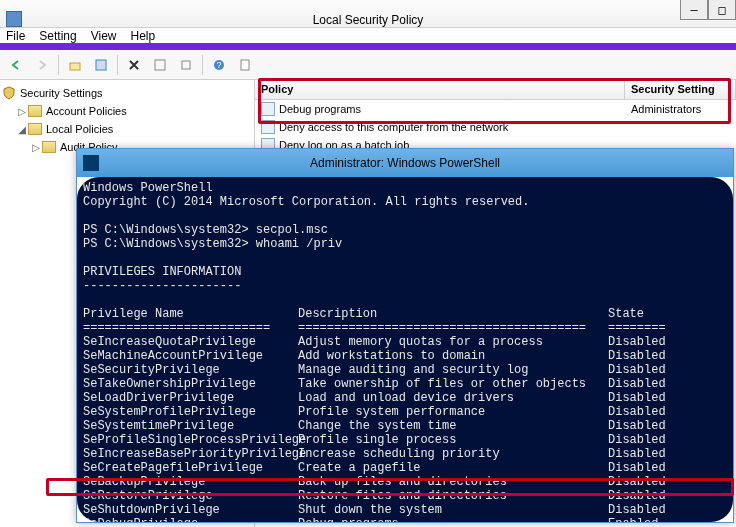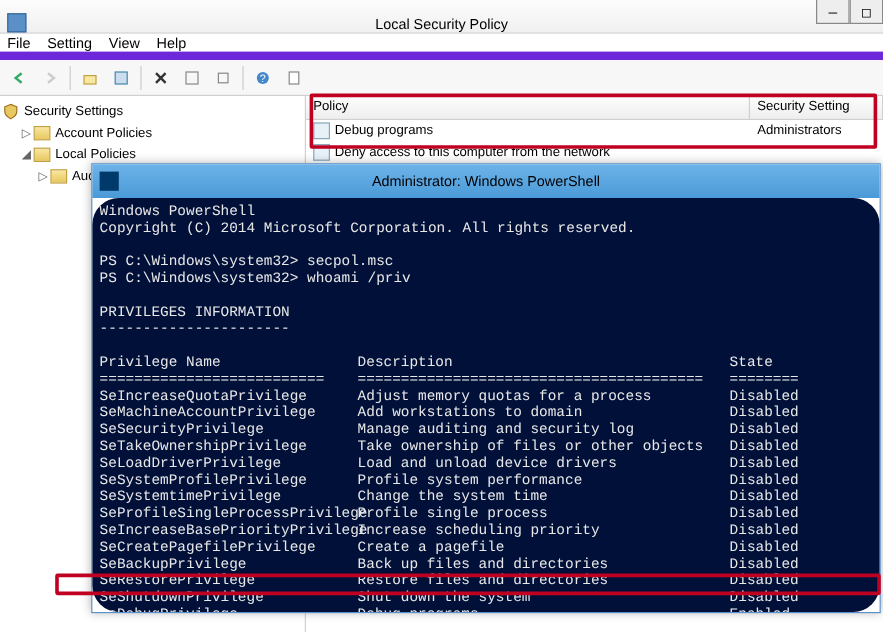--- a/index.html
+++ b/index.html
@@ -16,30 +16,30 @@
 .tsep { width:1px; height:20px; background:#ccc; margin:0 2px; }
 .main { display:flex; height: calc(100% - 80px); }
 .tree { width:255px; border-right:1px solid #d0d0d0; padding:4px 2px; overflow:hidden; }
 .tree-row { display:flex; align-items:center; height:18px; white-space:nowrap; }
 .exp { width:12px; text-align:center; color:#666; font-size:10px; cursor:default; }
 .folder-icon { width:14px; height:12px; background:linear-gradient(#f8e7a0,#e8c860); border:1px solid #c0a040; margin-right:4px; }
 .shield-icon { width:14px; height:14px; margin-right:4px; }
 .shield-icon svg { width:14px; height:14px; }
 .ind0{padding-left:0}.ind1{padding-left:14px}.ind2{padding-left:28px}
 .list { flex:1; overflow:hidden; }
-.list-header { display:flex; height:20px; background:linear-gradient(#fdfdfd,#eee); border-bottom:1px solid #d0d0d0; font-size:11px; }
+.list-header { display:flex; height:20px; background:linear-gradient(#fdfdfd,#eee); border-bottom:1px solid #d0d0d0; font-size:11px;font-weight:bold; }
 .list-header div { padding:3px 6px; border-right:1px solid #d0d0d0; }
 .col-pol { width:370px; } .col-set { flex:1; }
 .list-row { display:flex; height:18px; align-items:center; }
 .list-row .pol { width:370px; padding-left:6px; display:flex; align-items:center; gap:4px; }
 .list-row .set { flex:1; padding-left:6px; }
 .pol-icon { width:14px; height:14px; background:#e8f0f8; border:1px solid #8ab; }
 .red-box { border:3px solid #c00020; border-radius:2px; }
 .red-box-top { position:absolute; top:78px; left:258px; width:473px; height:46px; pointer-events:none; }
-.ps-window { position:absolute; top:136px; left:76px; width:658px; height:375px; border:1px solid #5a8fc8; box-shadow:0 0 8px rgba(0,0,0,.3); background:#fff; display:flex; flex-direction:column; }
+.ps-window { position:absolute; top:148px; left:76px; width:658px; height:375px; border:1px solid #5a8fc8; box-shadow:0 0 8px rgba(0,0,0,.3); background:#fff; display:flex; flex-direction:column; }
 .ps-title { height:28px; background:linear-gradient(#6db3e8,#4a9ad8); display:flex; align-items:center; color:#000; font-size:12px; position:relative; }
 .ps-title .ic { width:16px;height:16px;background:#003a6a;margin:0 6px; }
 .ps-title .t { position:absolute; left:0;right:0; text-align:center; }
 .ps-body { flex:1; background:#001038; color:#e8e8e8; font-family:"Consolas","Courier New",monospace; font-size:12px; line-height:14px; padding:4px 6px; white-space:pre; overflow:hidden;border-radius:22px; }
 .ps-row { display:flex; }
 .ps-priv { width:215px; } .ps-desc { width:310px; } .ps-state { flex:1; }
 .red-box-ps { position:absolute; top:478px; left:46px; width:688px; height:18px; pointer-events:none; }
 </style>
 </head>
 <body>

